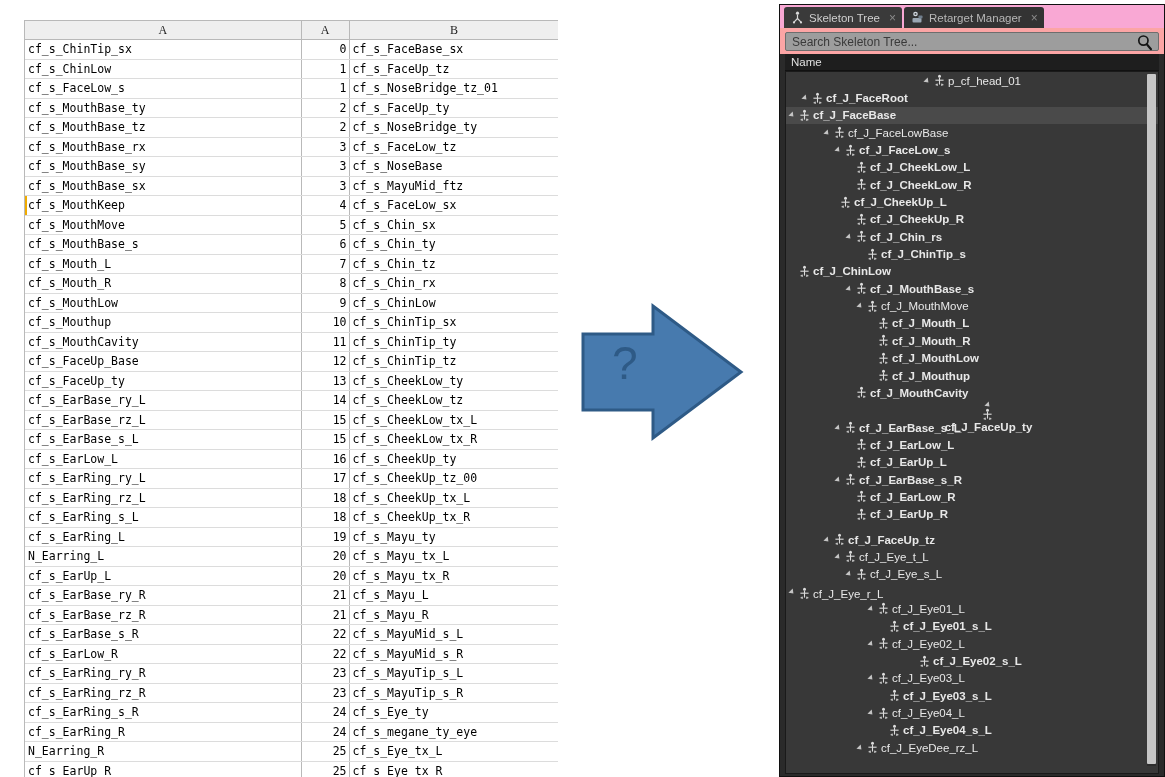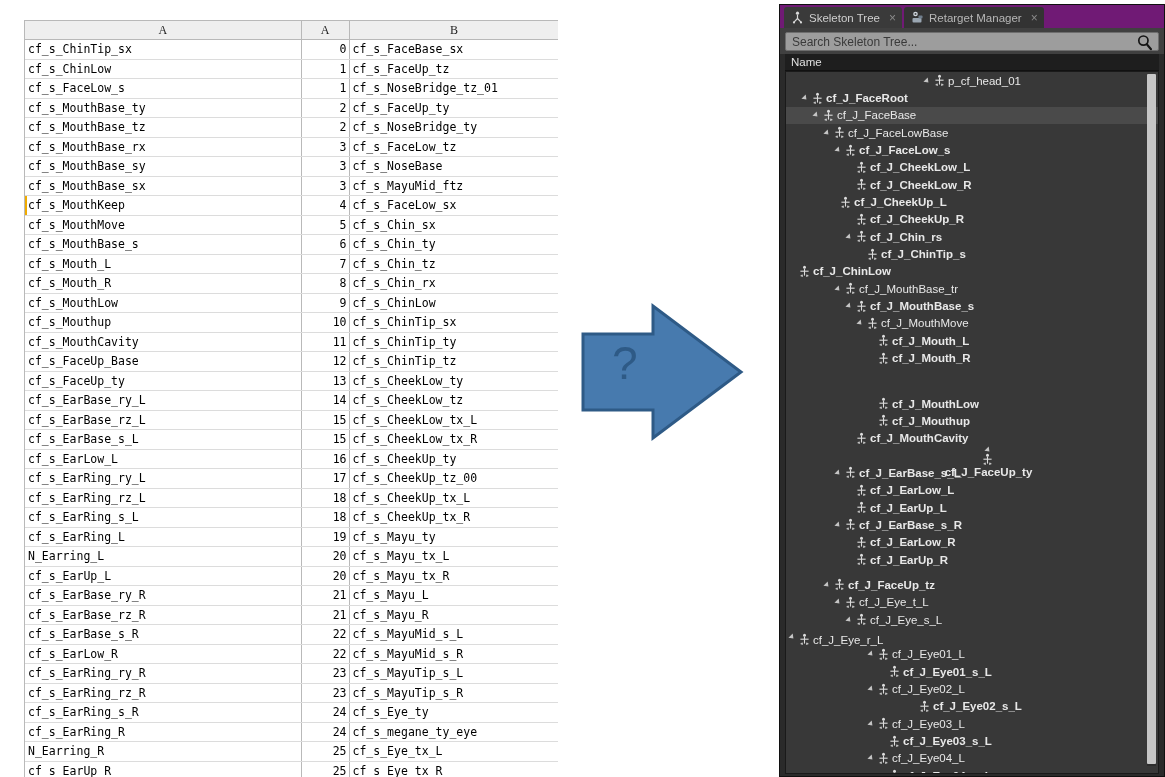--- a/index.html
+++ b/index.html
@@ -85,21 +85,21 @@
   #ue {
     position: absolute;
     left: 779px; top: 4px;
     width: 386px; height: 773px;
     background: #2a2a2a;
     border: 1px solid #101010;
   }
   #ue-tabstrip {
     position: relative;
     height: 23px;
-    background: #701a75;
+    background: #f9a8d4;
     display: flex;
     align-items: flex-end;
     padding-left: 4px;
   }
   .ue-tab {
     display: flex; align-items: center;
     height: 21px;
     padding: 0 6px 0 7px;
     font-size: 11.5px;
     color: #cfcfcf;
@@ -107,21 +107,21 @@
     border-top-left-radius: 3px;
     border-top-right-radius: 3px;
     margin-right: 2px;
     white-space: nowrap;
   }
   .ue-tab.inactive { background: #333333; color: #b7b7b7; }
   .ue-tab .tab-ico { margin-right: 5px; display:inline-flex; }
   .ue-tab .tab-close {
     margin-left: 9px; color: #8a8a8a; font-size: 12px; line-height: 1;
   }
-  #ue-searchrow { padding: 4px 5px 3px 5px; background:#404040; }
+  #ue-searchrow { padding: 4px 5px 3px 5px; background:#fca5a5; }
   #ue-search {
     position: relative;
     height: 19px;
     background: #9d9d9d;
     border: 1px solid #6e6e6e;
     border-radius: 2px;
     display: flex; align-items: center;
     padding: 0 24px 0 6px;
   }
   #ue-search .ph { font-size: 12px; color: #3a3a3a; }
@@ -478,21 +478,21 @@
               <svg width="11" height="13" viewBox="0 0 11 13">
                 <circle cx="5.5" cy="2.2" r="1.5" fill="#dcdcdc"></circle>
                 <path d="M5.5 3.7 L5.5 10.6" stroke="#dcdcdc" stroke-width="1.1"></path>
                 <path d="M1.4 6.2 L9.6 6.2" stroke="#dcdcdc" stroke-width="1.1"></path>
                 <path d="M1.6 10.8 L3.2 10.8 M7.8 10.8 L9.4 10.8" stroke="#dcdcdc" stroke-width="1.1"></path>
                 <path d="M3.2 9.6 L3.2 11.9 M7.8 9.6 L7.8 11.9" stroke="#dcdcdc" stroke-width="1"></path>
               </svg>
             </span>
             <span class="lbl bold">cf_J_FaceRoot</span>
           </div>
-          <div class="tnode selected" style="padding-left: 24px;">
+          <div class="tnode selected" style=" font-weight: bold;">
             <span class="tw">
               <i></i>
             </span>
             <span class="bico">
               <svg width="11" height="13" viewBox="0 0 11 13">
                 <circle cx="5.5" cy="2.2" r="1.5" fill="#dcdcdc"></circle>
                 <path d="M5.5 3.7 L5.5 10.6" stroke="#dcdcdc" stroke-width="1.1"></path>
                 <path d="M1.4 6.2 L9.6 6.2" stroke="#dcdcdc" stroke-width="1.1"></path>
                 <path d="M1.6 10.8 L3.2 10.8 M7.8 10.8 L9.4 10.8" stroke="#dcdcdc" stroke-width="1.1"></path>
                 <path d="M3.2 9.6 L3.2 11.9 M7.8 9.6 L7.8 11.9" stroke="#dcdcdc" stroke-width="1"></path>
@@ -616,35 +616,20 @@
               <svg width="11" height="13" viewBox="0 0 11 13">
                 <circle cx="5.5" cy="2.2" r="1.5" fill="#dcdcdc"></circle>
                 <path d="M5.5 3.7 L5.5 10.6" stroke="#dcdcdc" stroke-width="1.1"></path>
                 <path d="M1.4 6.2 L9.6 6.2" stroke="#dcdcdc" stroke-width="1.1"></path>
                 <path d="M1.6 10.8 L3.2 10.8 M7.8 10.8 L9.4 10.8" stroke="#dcdcdc" stroke-width="1.1"></path>
                 <path d="M3.2 9.6 L3.2 11.9 M7.8 9.6 L7.8 11.9" stroke="#dcdcdc" stroke-width="1"></path>
               </svg>
             </span>
             <span class="lbl bold">cf_J_ChinLow</span>
           </div>
-          <div class="tnode" style="padding-left: 46px;">
-            <span class="tw">
-              <i></i>
-            </span>
-            <span class="bico">
-              <svg width="11" height="13" viewBox="0 0 11 13">
-                <circle cx="5.5" cy="2.2" r="1.5" fill="#dcdcdc"></circle>
-                <path d="M5.5 3.7 L5.5 10.6" stroke="#dcdcdc" stroke-width="1.1"></path>
-                <path d="M1.4 6.2 L9.6 6.2" stroke="#dcdcdc" stroke-width="1.1"></path>
-                <path d="M1.6 10.8 L3.2 10.8 M7.8 10.8 L9.4 10.8" stroke="#dcdcdc" stroke-width="1.1"></path>
-                <path d="M3.2 9.6 L3.2 11.9 M7.8 9.6 L7.8 11.9" stroke="#dcdcdc" stroke-width="1"></path>
-              </svg>
-            </span>
-            <span class="lbl">cf_J_MouthBase_tr</span>
-          </div>
           <div class="tnode" style="padding-left: 57px;">
             <span class="tw">
               <i></i>
             </span>
             <span class="bico">
               <svg width="11" height="13" viewBox="0 0 11 13">
                 <circle cx="5.5" cy="2.2" r="1.5" fill="#dcdcdc"></circle>
                 <path d="M5.5 3.7 L5.5 10.6" stroke="#dcdcdc" stroke-width="1.1"></path>
                 <path d="M1.4 6.2 L9.6 6.2" stroke="#dcdcdc" stroke-width="1.1"></path>
                 <path d="M1.6 10.8 L3.2 10.8 M7.8 10.8 L9.4 10.8" stroke="#dcdcdc" stroke-width="1.1"></path>
@@ -687,21 +672,21 @@
               <svg width="11" height="13" viewBox="0 0 11 13">
                 <circle cx="5.5" cy="2.2" r="1.5" fill="#dcdcdc"></circle>
                 <path d="M5.5 3.7 L5.5 10.6" stroke="#dcdcdc" stroke-width="1.1"></path>
                 <path d="M1.4 6.2 L9.6 6.2" stroke="#dcdcdc" stroke-width="1.1"></path>
                 <path d="M1.6 10.8 L3.2 10.8 M7.8 10.8 L9.4 10.8" stroke="#dcdcdc" stroke-width="1.1"></path>
                 <path d="M3.2 9.6 L3.2 11.9 M7.8 9.6 L7.8 11.9" stroke="#dcdcdc" stroke-width="1"></path>
               </svg>
             </span>
             <span class="lbl bold">cf_J_Mouth_R</span>
           </div>
-          <div class="tnode" style="padding-left: 79px; margin-top: 28px;">
+          <div class="tnode" style="padding-left: 79px;">
             <span class="tw"></span>
             <span class="bico">
               <svg width="11" height="13" viewBox="0 0 11 13">
                 <circle cx="5.5" cy="2.2" r="1.5" fill="#dcdcdc"></circle>
                 <path d="M5.5 3.7 L5.5 10.6" stroke="#dcdcdc" stroke-width="1.1"></path>
                 <path d="M1.4 6.2 L9.6 6.2" stroke="#dcdcdc" stroke-width="1.1"></path>
                 <path d="M1.6 10.8 L3.2 10.8 M7.8 10.8 L9.4 10.8" stroke="#dcdcdc" stroke-width="1.1"></path>
                 <path d="M3.2 9.6 L3.2 11.9 M7.8 9.6 L7.8 11.9" stroke="#dcdcdc" stroke-width="1"></path>
               </svg>
             </span>

